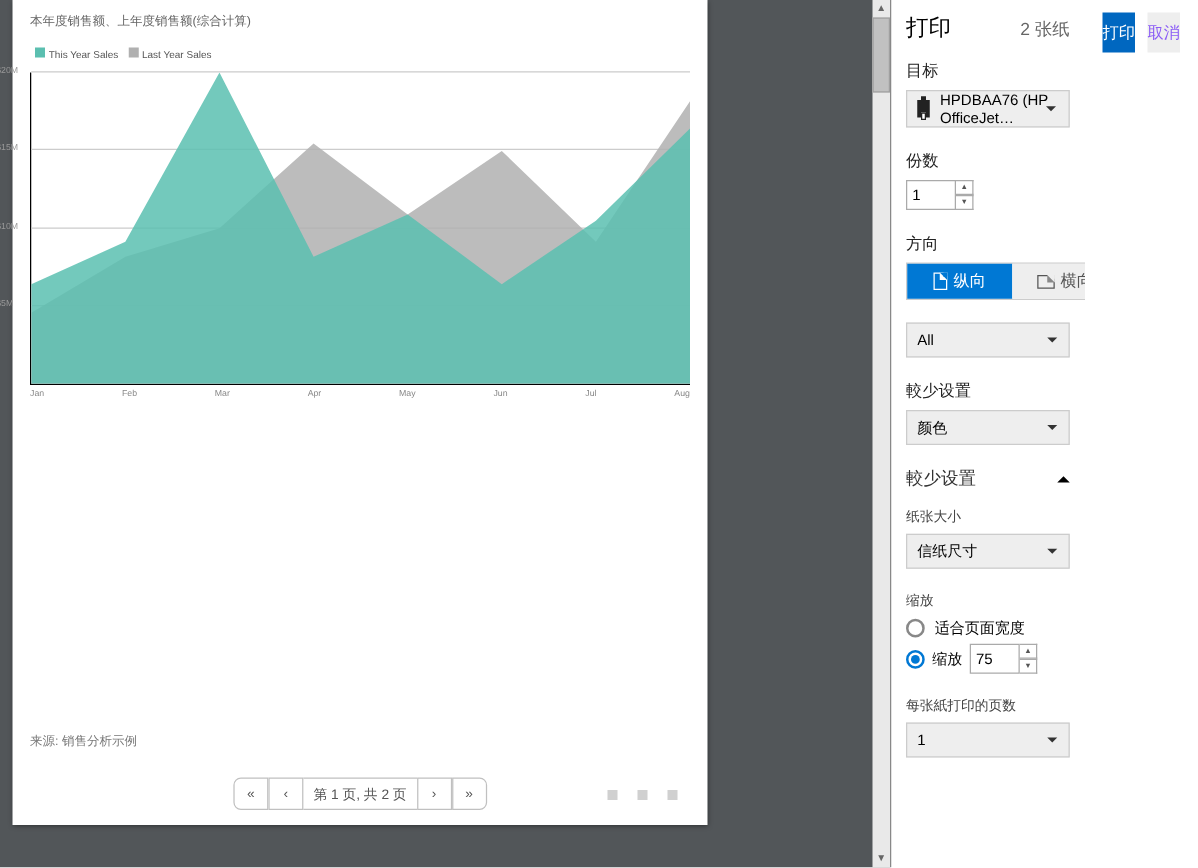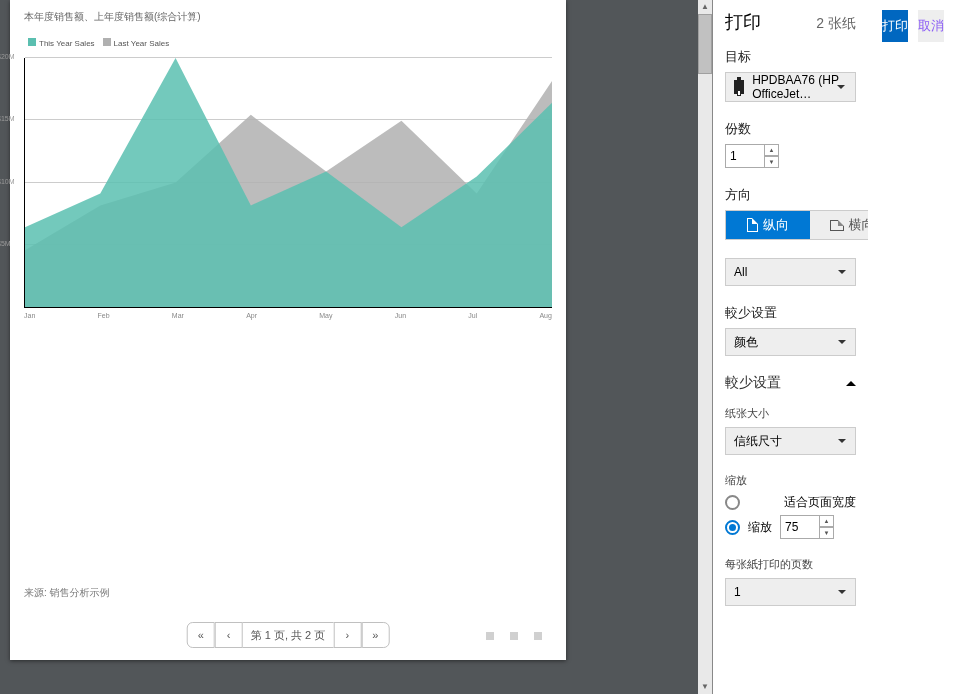--- a/index.html
+++ b/index.html
@@ -67,21 +67,21 @@
   .orient .opt.active .ori-icon:after{border-top-color:#0078d4;border-right-color:#0078d4;background:#fff;}
   .orient .opt:not(.active) .ori-icon:after{border-top-color:#eee;border-right-color:#eee;background:#888;}
 
   .select { width:100%; height:28px; background:#eee; border:1px solid #ccc; font-size:12px; padding:0 8px; appearance:none; cursor:pointer; position:relative;}
   .select-wrap{position:relative;}
   .select-wrap:after{content:"";position:absolute;right:10px;top:12px;border:4px solid transparent;border-top-color:#333;pointer-events:none;}
 
   .collapse-hdr{ display:flex; justify-content:space-between; align-items:center; font-size:14px; color:#333; cursor:pointer; margin-bottom:14px;}
   .collapse-hdr .chev:after{content:"";display:inline-block;border:5px solid transparent;border-bottom-color:#000; transform:translateY(-2px);}
 
-  .radio-row { display:flex; align-items:center; gap:8px; font-size:12px; margin:4px 0; cursor:pointer;justify-content:space-between;}
+  .radio-row { display:flex; align-items:center; gap:8px; font-size:12px; margin:4px 0; cursor:pointer;}
   .radio { width:15px; height:15px; border:2px solid #888; border-radius:50%; position:relative;}
   .radio.checked { border-color:#0078d4;}
   .radio.checked:after{content:"";position:absolute;inset:2px;background:#0078d4;border-radius:50%;}
 
   .scale-row{display:flex;align-items:center;gap:6px;}
   .scale-row .spinner{width:76px;}
 
   .action-bar { height:52px; border-top:0; display:flex; gap:10px; align-items:center; padding:0 14px 0 14px; background:#fff;}
   .btn-primary { flex:1; height:32px; background:#0067c0; color:#fff; border:0; font-size:13px; cursor:pointer;}
   .btn-secondary { flex:1; height:32px; background:#eee; color:#8b5cf6; border:0; font-size:13px; cursor:pointer;}

